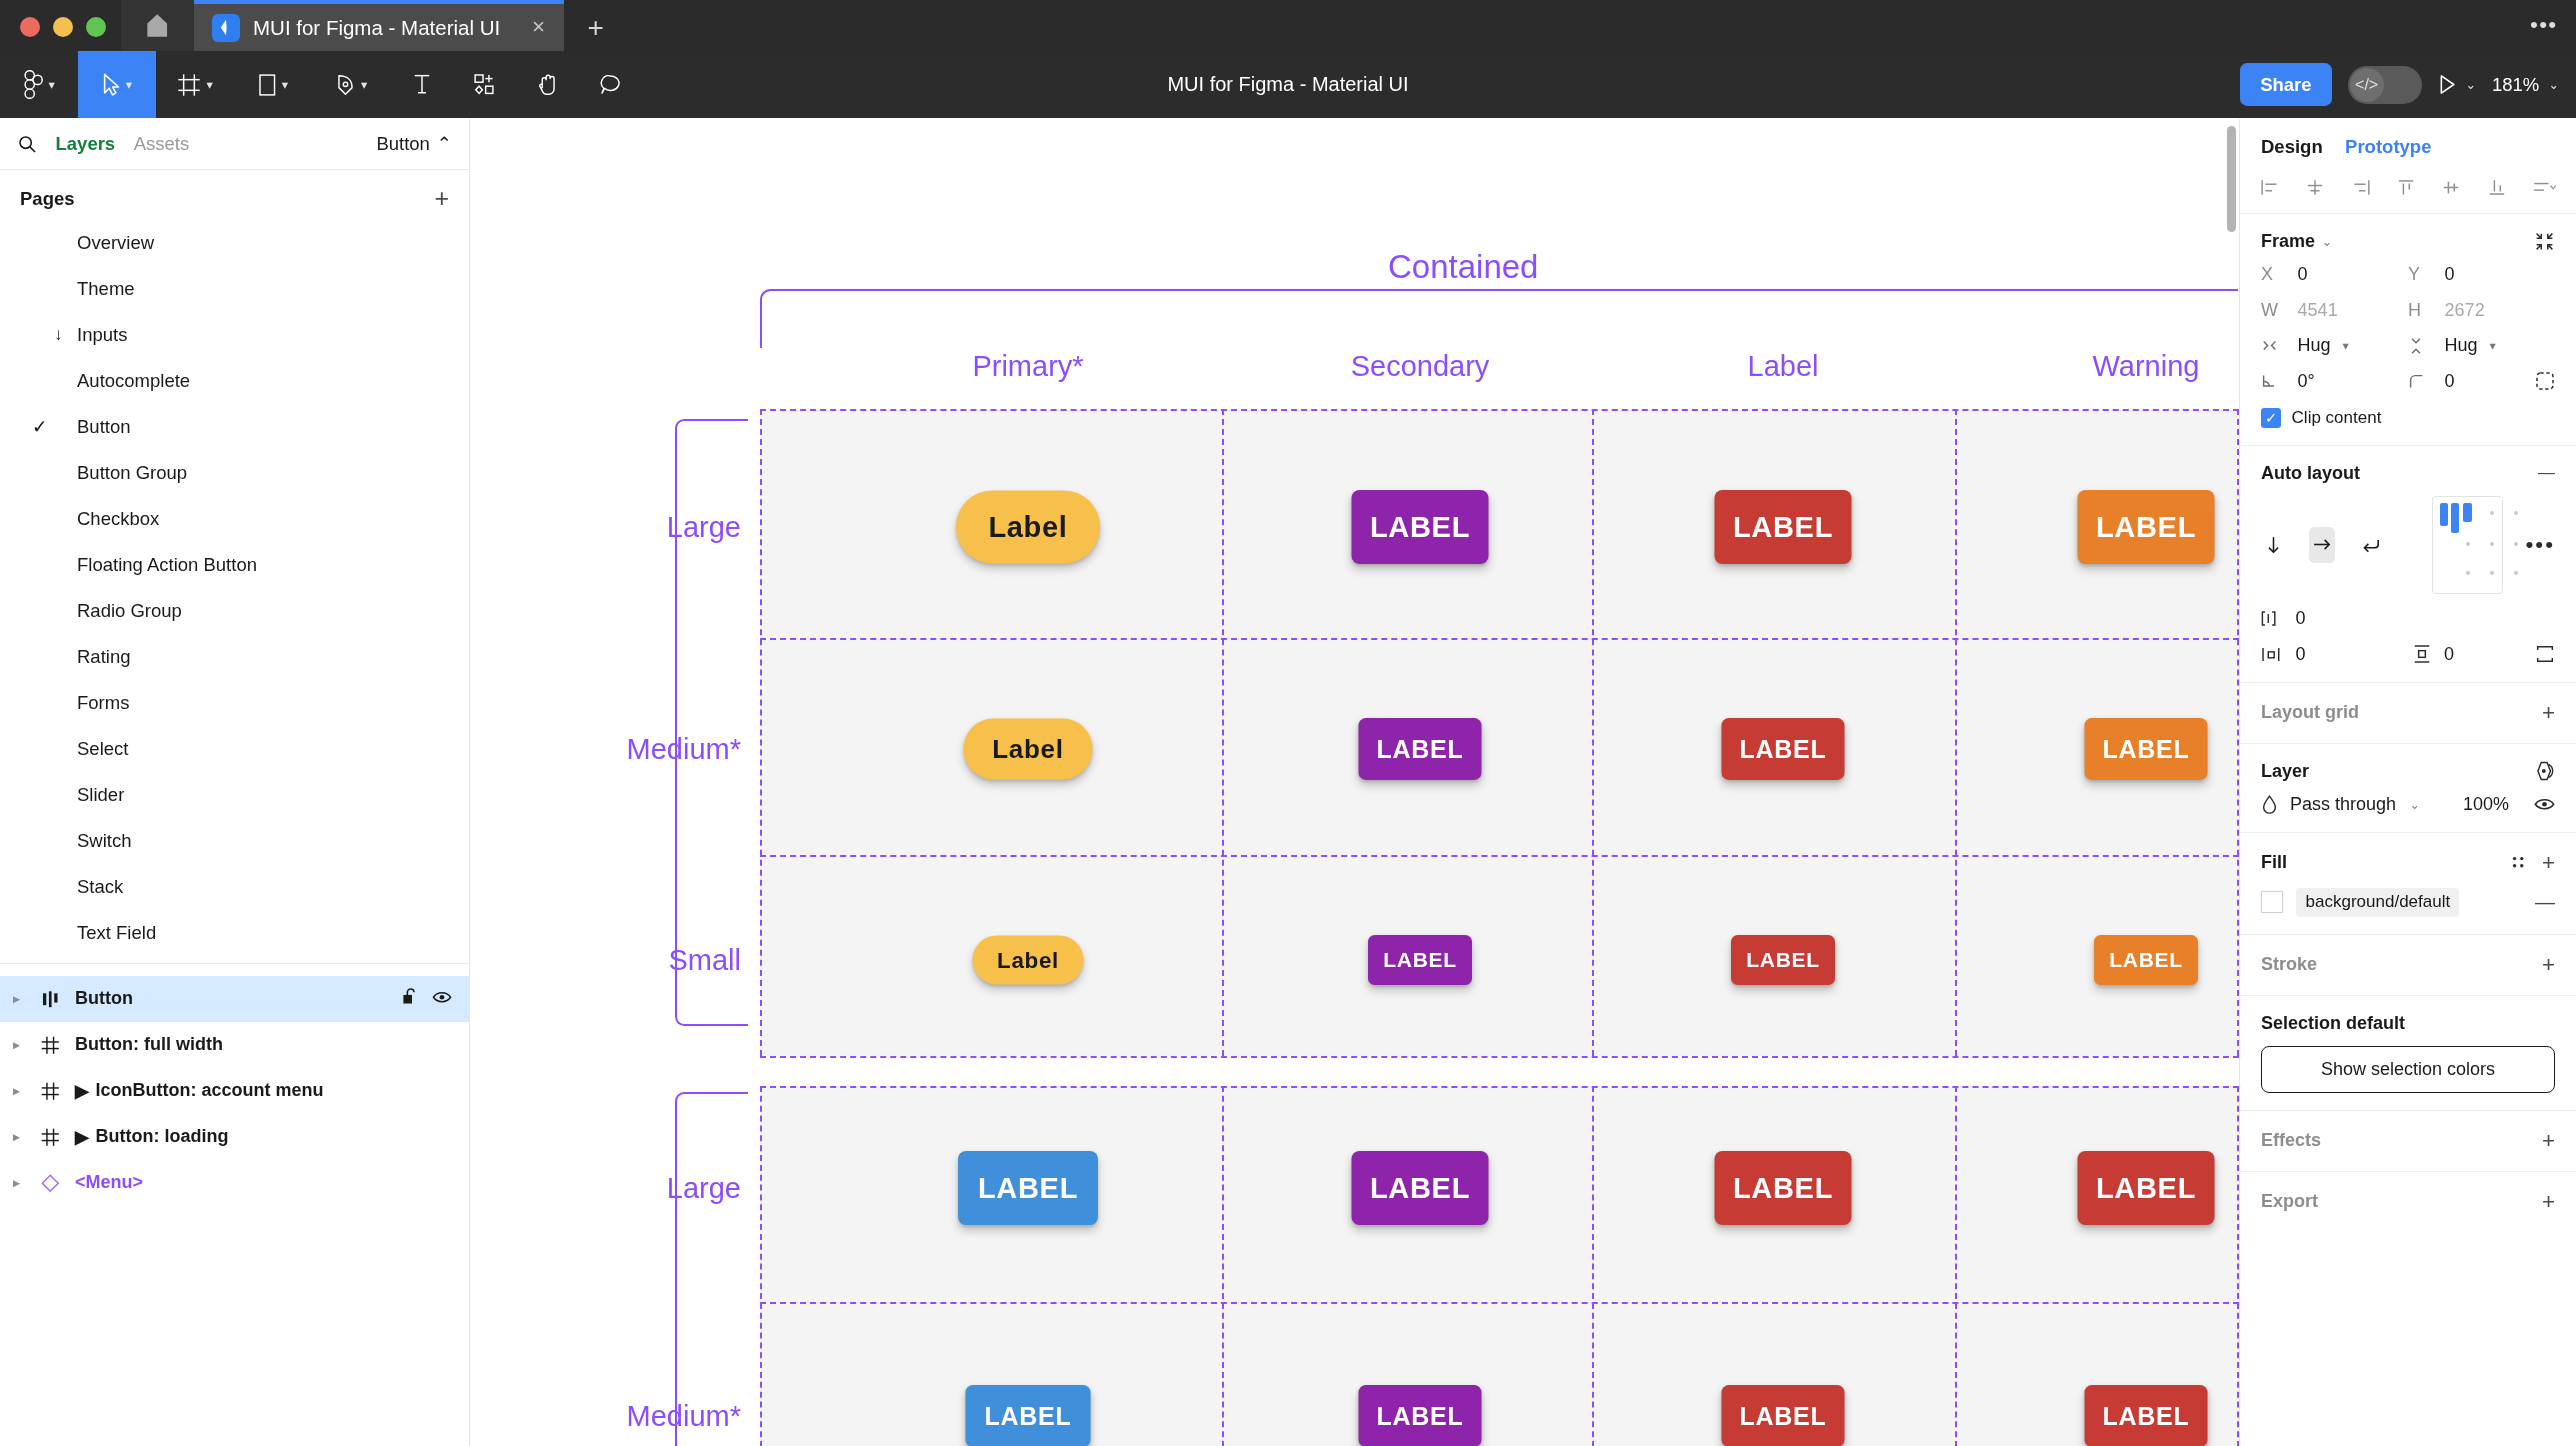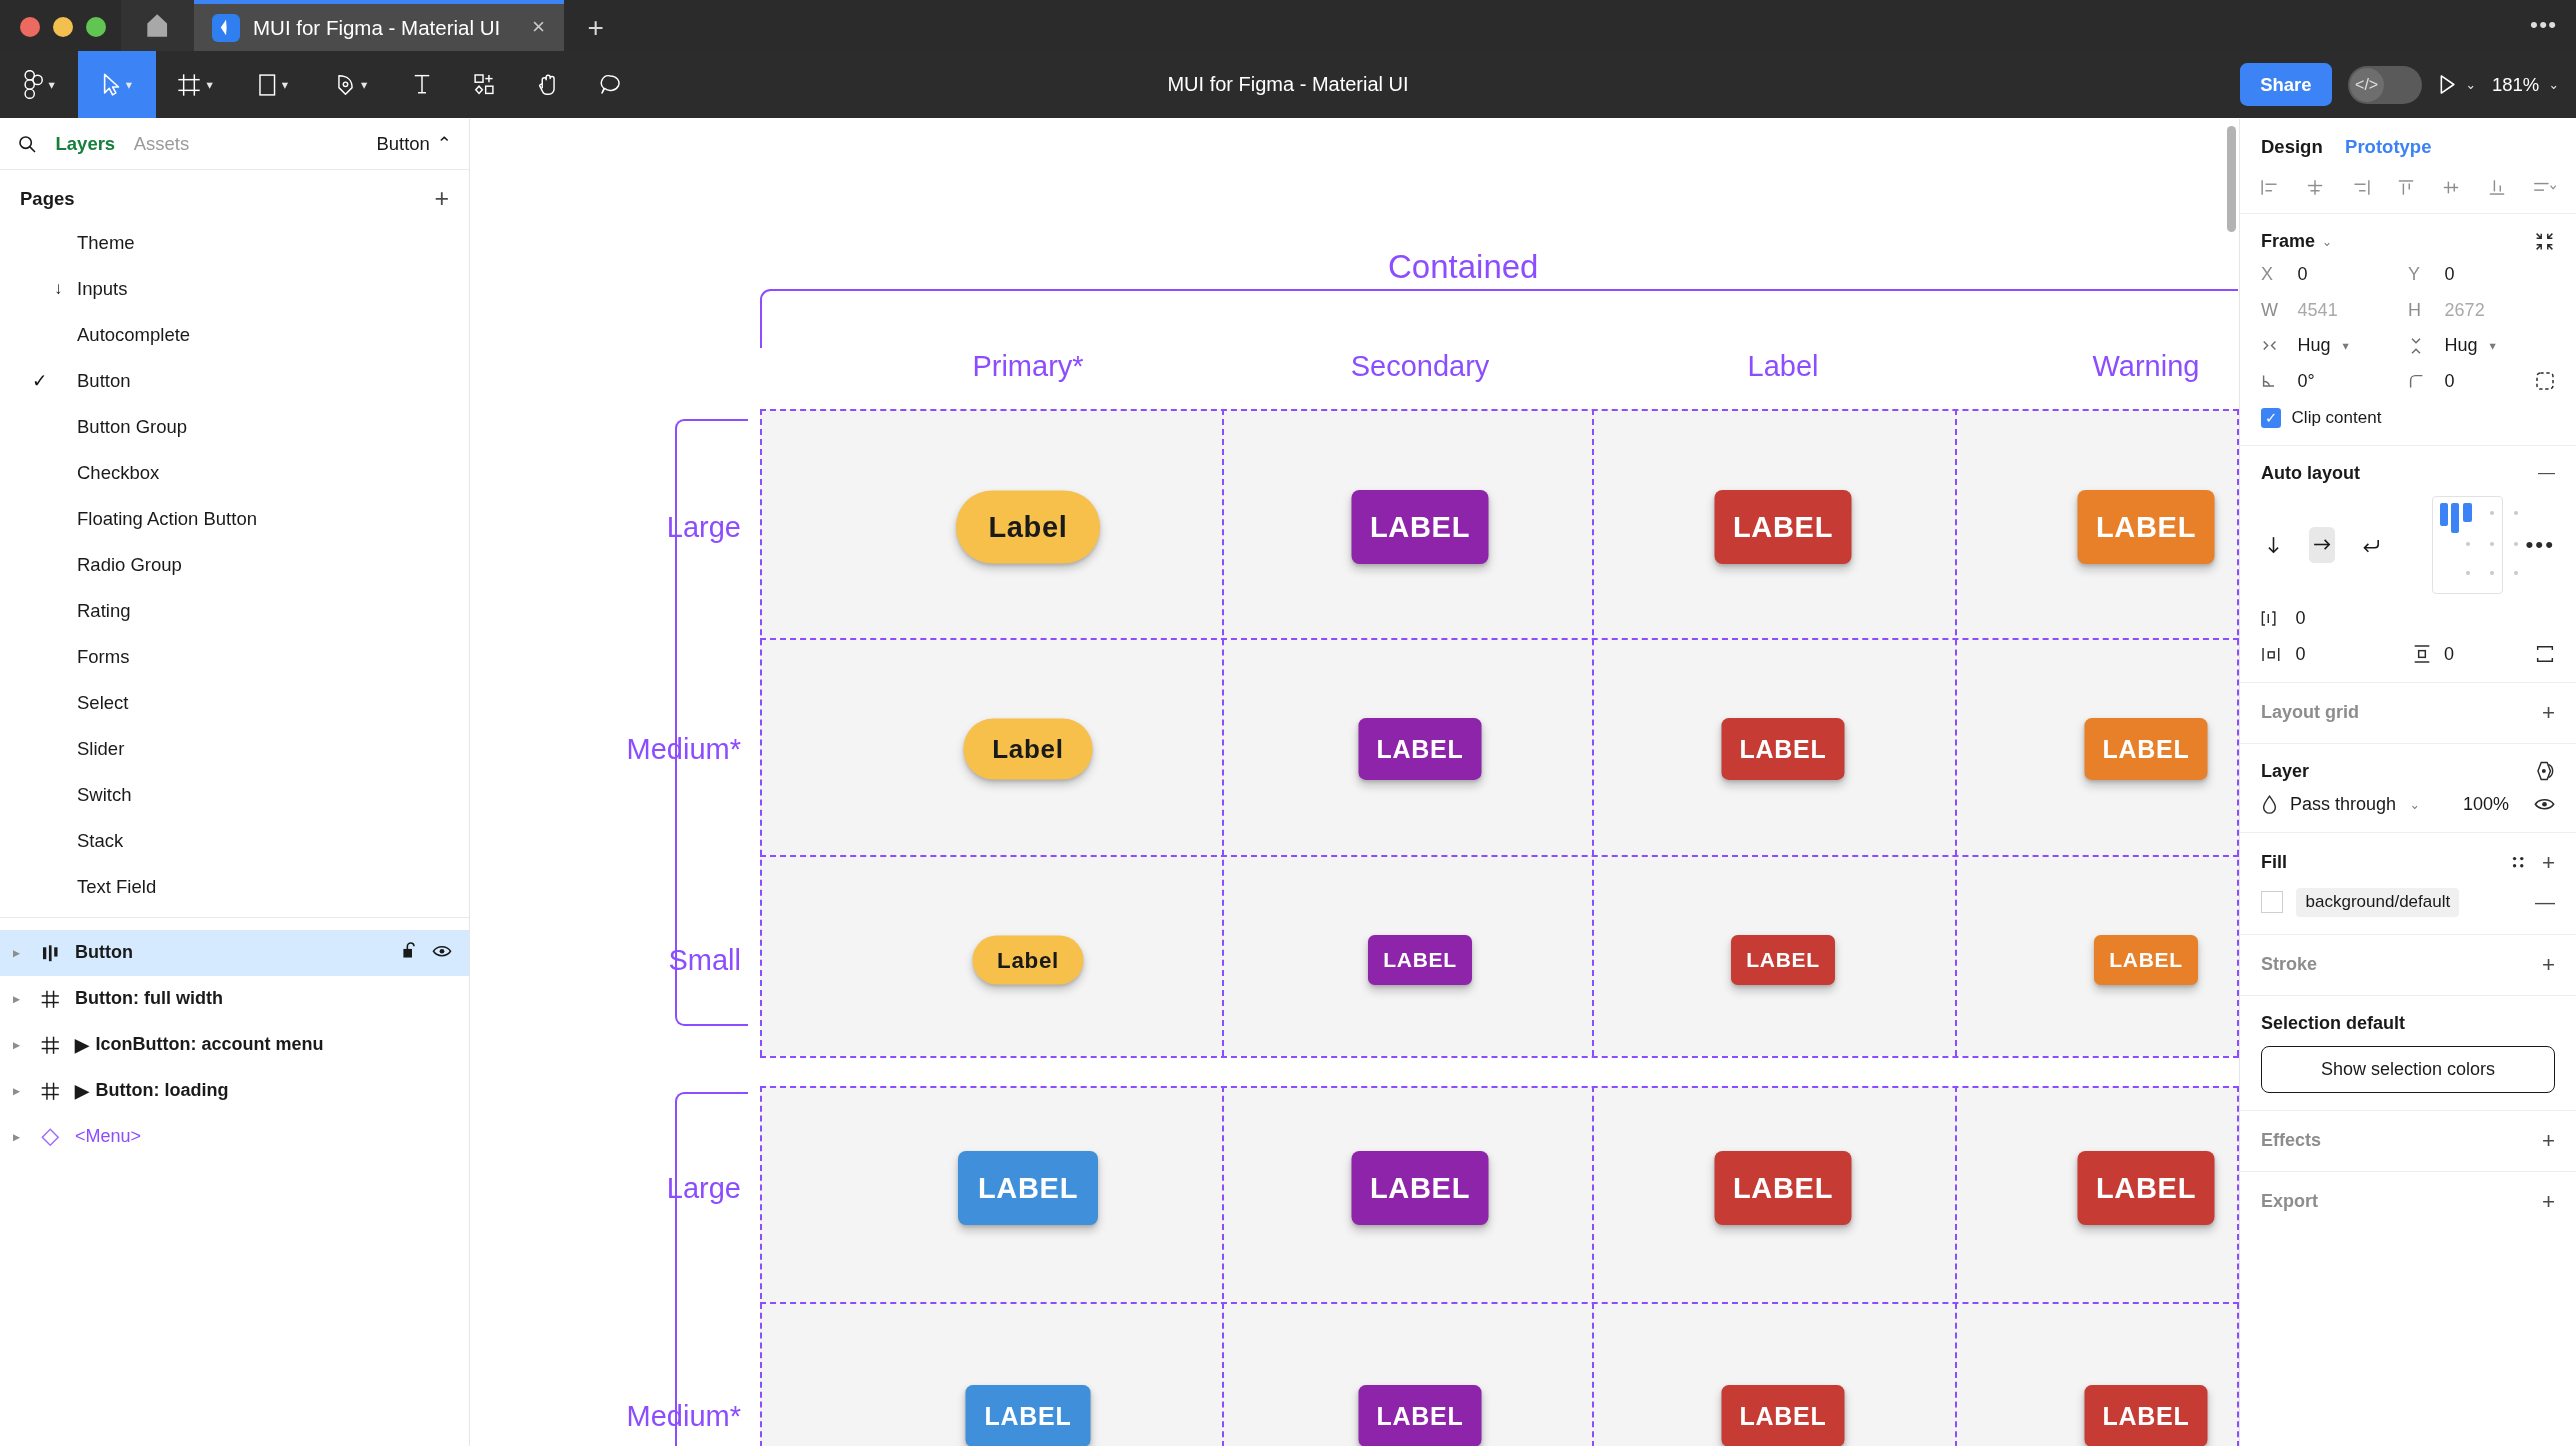--- a/index.html
+++ b/index.html
@@ -115,21 +115,21 @@
 
   .layers-list { flex: 1 1 auto; padding-top: 5.3px; }
   .layer-row {
     height: 46px; display: flex; align-items: center; gap: 12px;
     padding: 0 17px 0 8px; font-size: 18px; color: #1a1a1a; font-weight: bold;
   }
   .layer-row.selected { background: #d6eaff; }
   .lr-caret { width: 17px; text-align: center; font-size: 12.5px; color: #8e8e8e; }
   .lr-icon { width: 26px; display: flex; align-items: center; justify-content: center; }
   .lr-label { display: flex; align-items: center; gap: 6.6px; white-space: nowrap; }
-  .lr-label.component { color: #8c4dff; font-weight: normal; align-items: center; }
+  .lr-label.component { color: #8c4dff; font-weight: bold; align-items: center; }
   .lr-actions { margin-left: auto; display: flex; align-items: center; gap: 14.5px; }
 
   
   .canvas {
     position: absolute; top: 119px; left: 470px;
     width: 1770px; height: 1328px; background: #ffffff; overflow: hidden;
   }
   .canvas-inner { position: absolute; top: 0; left: 0; width: 1770px; height: 1328px; }
 
   .contained-label {
@@ -370,20 +370,23 @@
         <span>⌃</span>
       </span>
     </div>
 
     <div class="pages-sec">
       <div class="pages-head">
         <span class="pages-title">Pages</span>
         <span class="pages-add">+</span>
       </div>
       <div id="pages-list">
+          <div class="page-row">
+            <span>Overview</span>
+          </div>
           <div class="page-row">
             <span>Theme</span>
           </div>
           <div class="page-row">
             <span class="arrow">↓</span>
             <span>Inputs</span>
           </div>
           <div class="page-row">
             <span>Autocomplete</span>
           </div>

